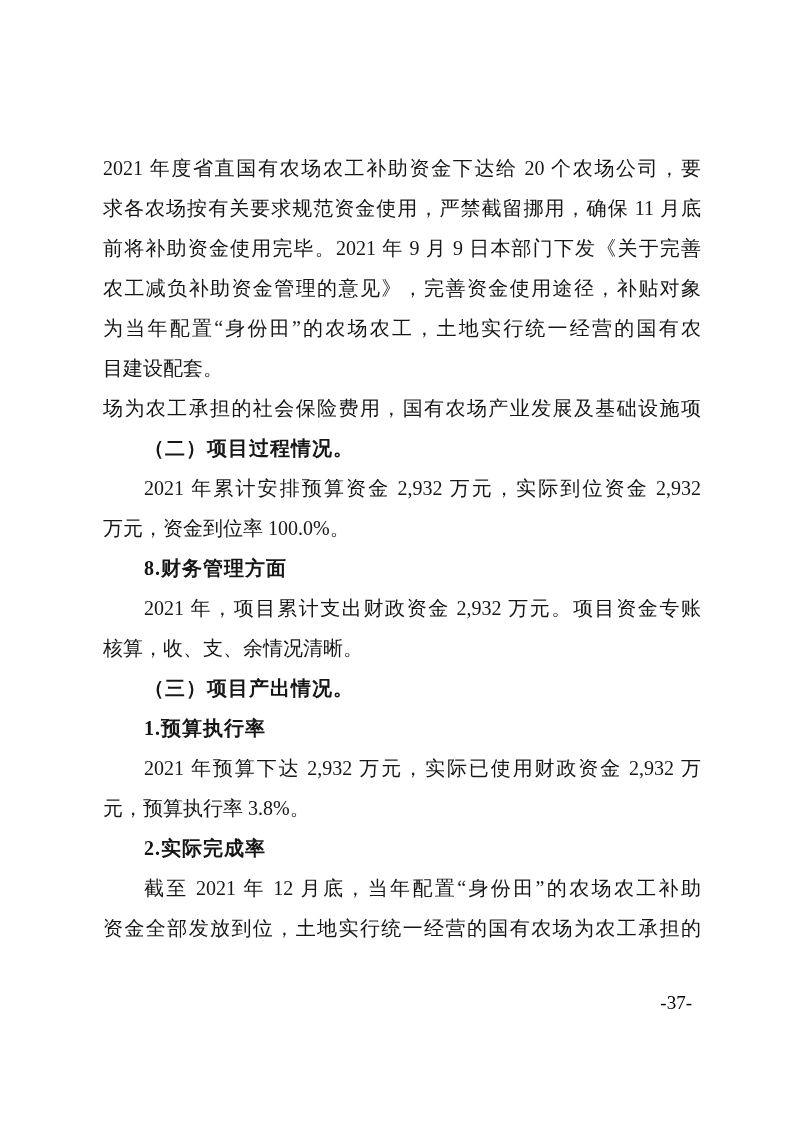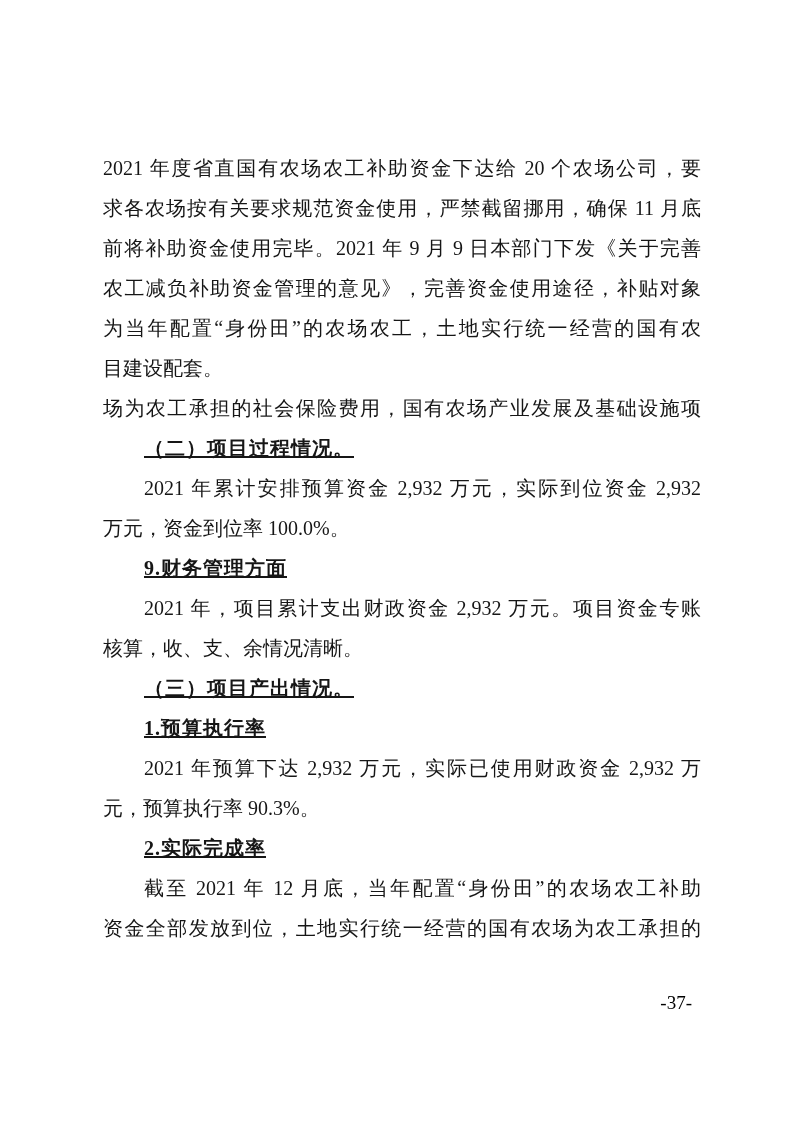--- a/index.html
+++ b/index.html
@@ -35,21 +35,20 @@
     text-align-last: justify;
     text-justify: inter-character;
   }
   .indent {
     padding-left: 41px;
   }
   .heading {
     font-weight: 700;
     padding-left: 41px;
     letter-spacing: 1px;
-    text-decoration: underline;
   }
   .page-number {
     position: absolute;
     top: 991px;
     right: 102px;
     font-size: 19px;
     line-height: 24px;
     font-family: "Liberation Serif", "DejaVu Serif", serif;
     color: #000000;
   }
@@ -62,25 +61,25 @@
     <div class="line fill">2021 年度省直国有农场农工补助资金下达给 20 个农场公司，要</div>
     <div class="line fill">求各农场按有关要求规范资金使用，严禁截留挪用，确保 11 月底</div>
     <div class="line fill">前将补助资金使用完毕。2021 年 9 月 9 日本部门下发《关于完善</div>
     <div class="line fill">农工减负补助资金管理的意见》，完善资金使用途径，补贴对象</div>
     <div class="line fill">为当年配置“身份田”的农场农工，土地实行统一经营的国有农</div>
     <div class="line">目建设配套。</div>
     <div class="line fill">场为农工承担的社会保险费用，国有农场产业发展及基础设施项</div>
     <div class="line heading">（二）项目过程情况。</div>
     <div class="line fill indent">2021 年累计安排预算资金 2,932 万元，实际到位资金 2,932</div>
     <div class="line">万元，资金到位率 100.0%。</div>
-    <div class="line heading">9.财务管理方面</div>
+    <div class="line heading">8.财务管理方面</div>
     <div class="line fill indent">2021 年，项目累计支出财政资金 2,932 万元。项目资金专账</div>
     <div class="line">核算，收、支、余情况清晰。</div>
     <div class="line heading">（三）项目产出情况。</div>
     <div class="line heading">1.预算执行率</div>
     <div class="line fill indent">2021 年预算下达 2,932 万元，实际已使用财政资金 2,932 万</div>
-    <div class="line">元，预算执行率 90.3%。</div>
+    <div class="line">元，预算执行率 3.8%。</div>
     <div class="line heading">2.实际完成率</div>
     <div class="line fill indent">截至 2021 年 12 月底，当年配置“身份田”的农场农工补助</div>
     <div class="line fill">资金全部发放到位，土地实行统一经营的国有农场为农工承担的</div>
   </div>
   <div class="page-number">-37-</div>
 </div>
 
 </body></html>

